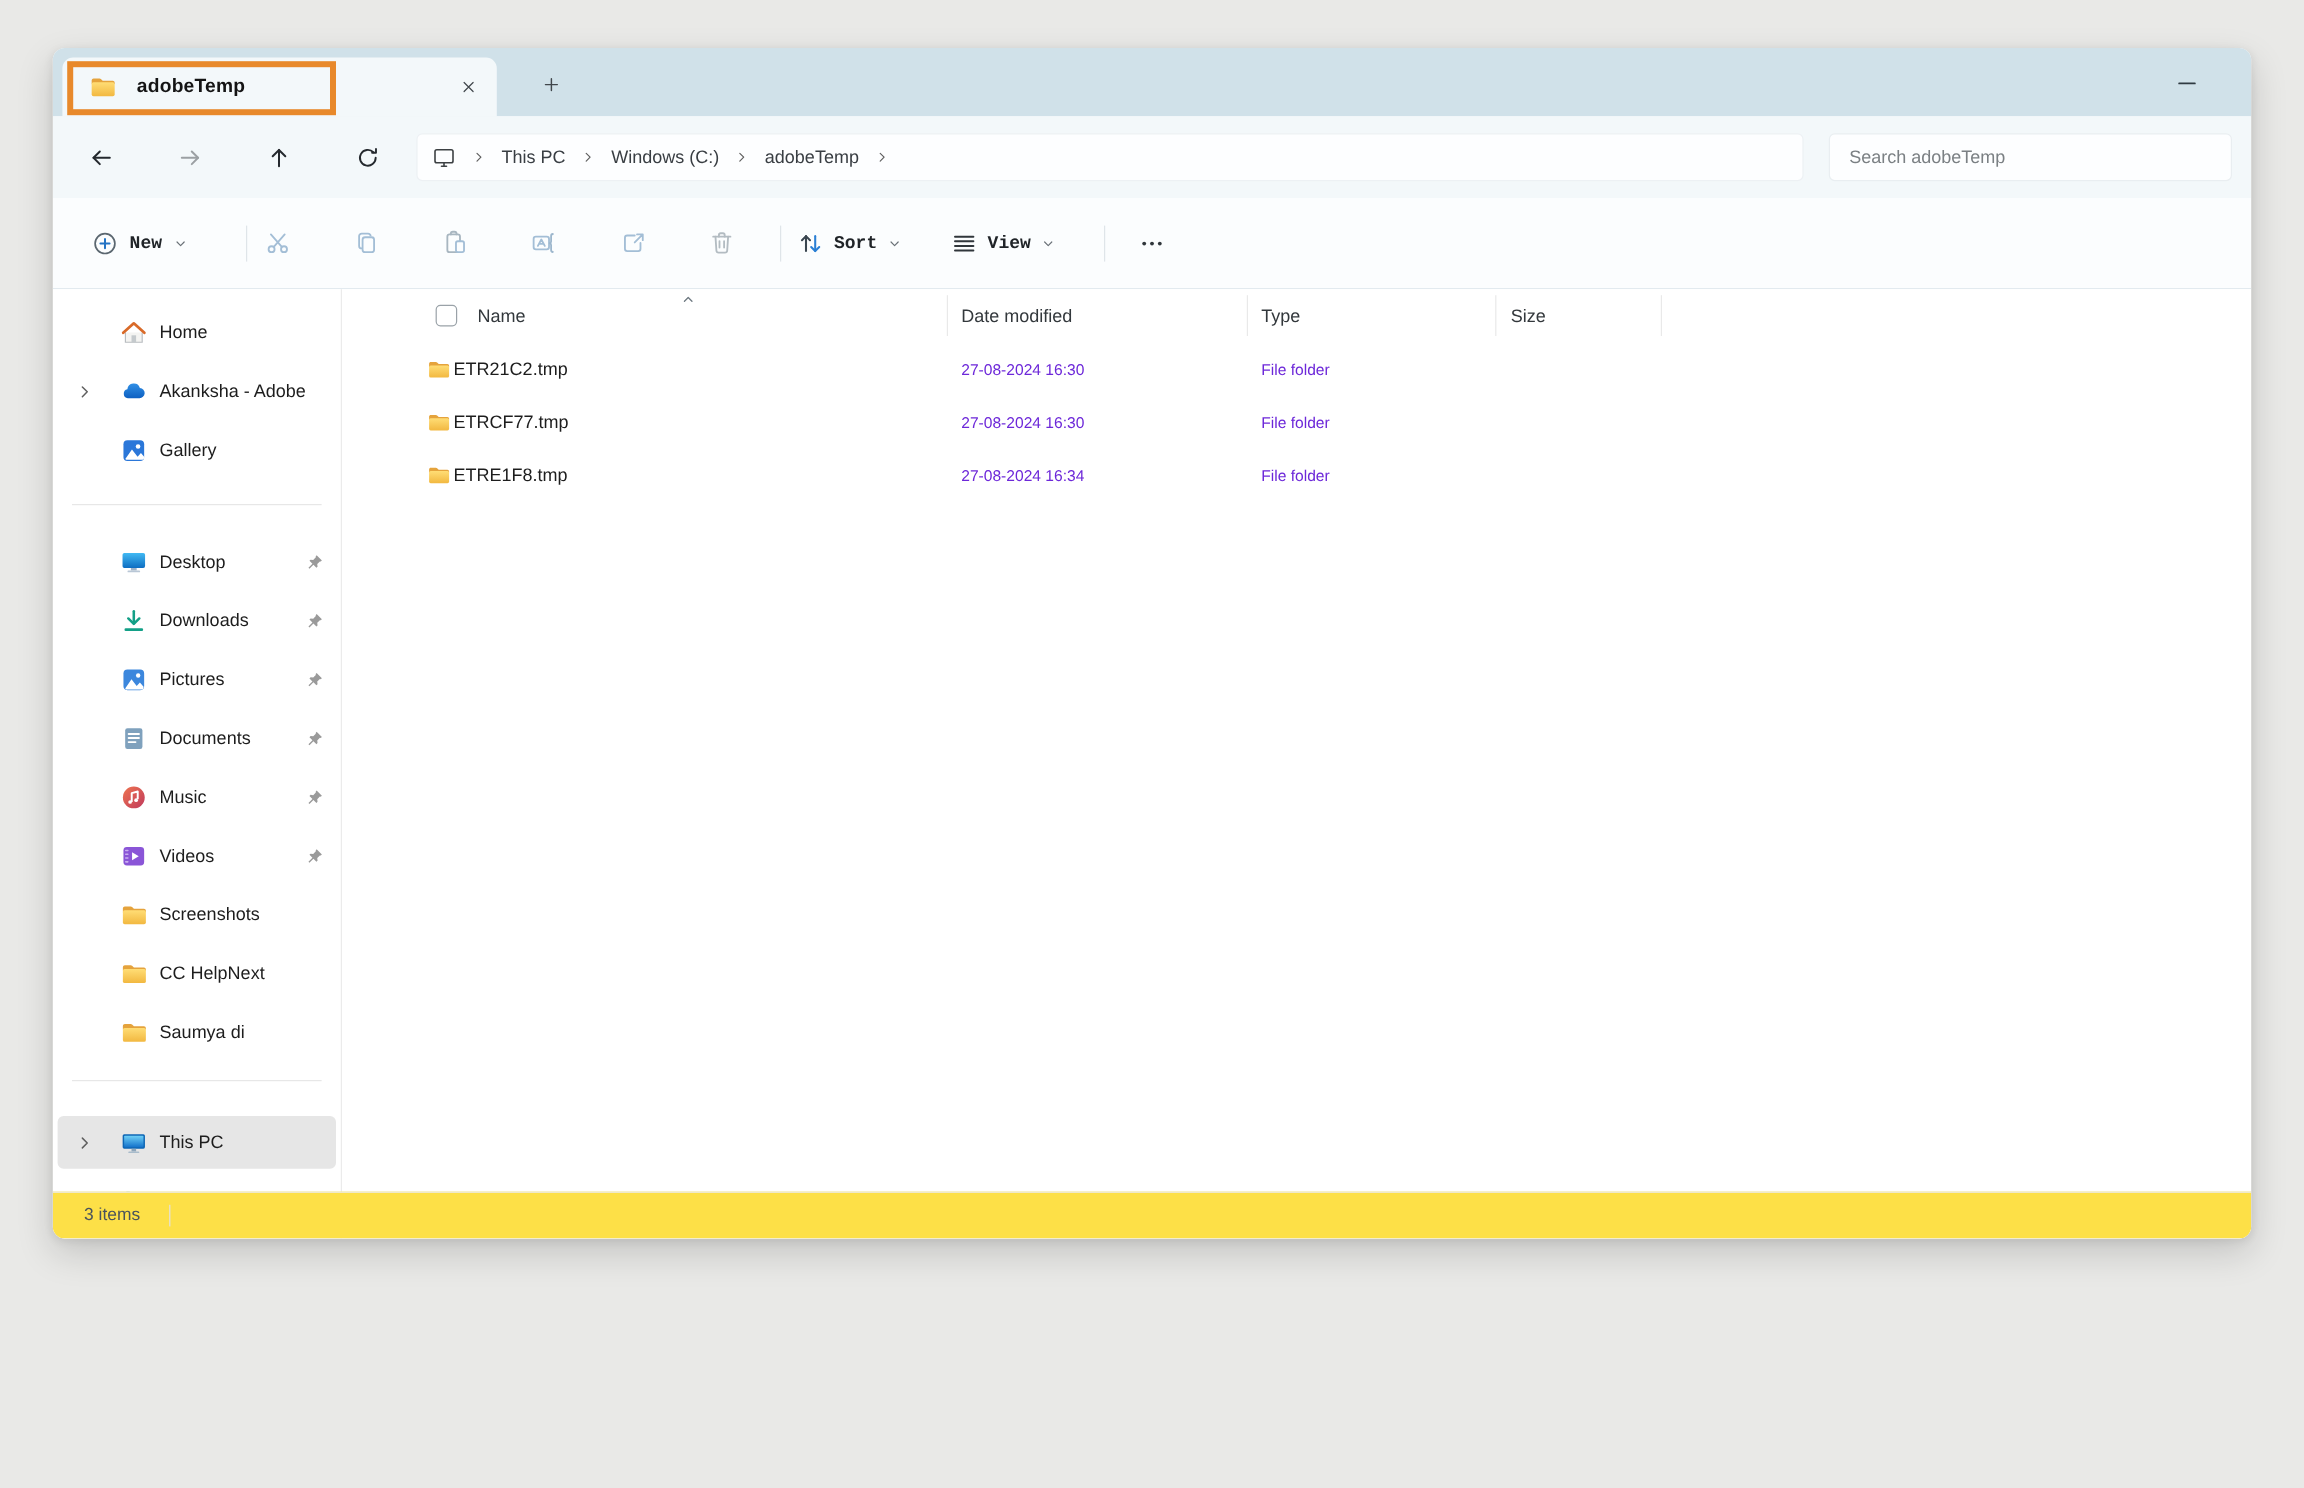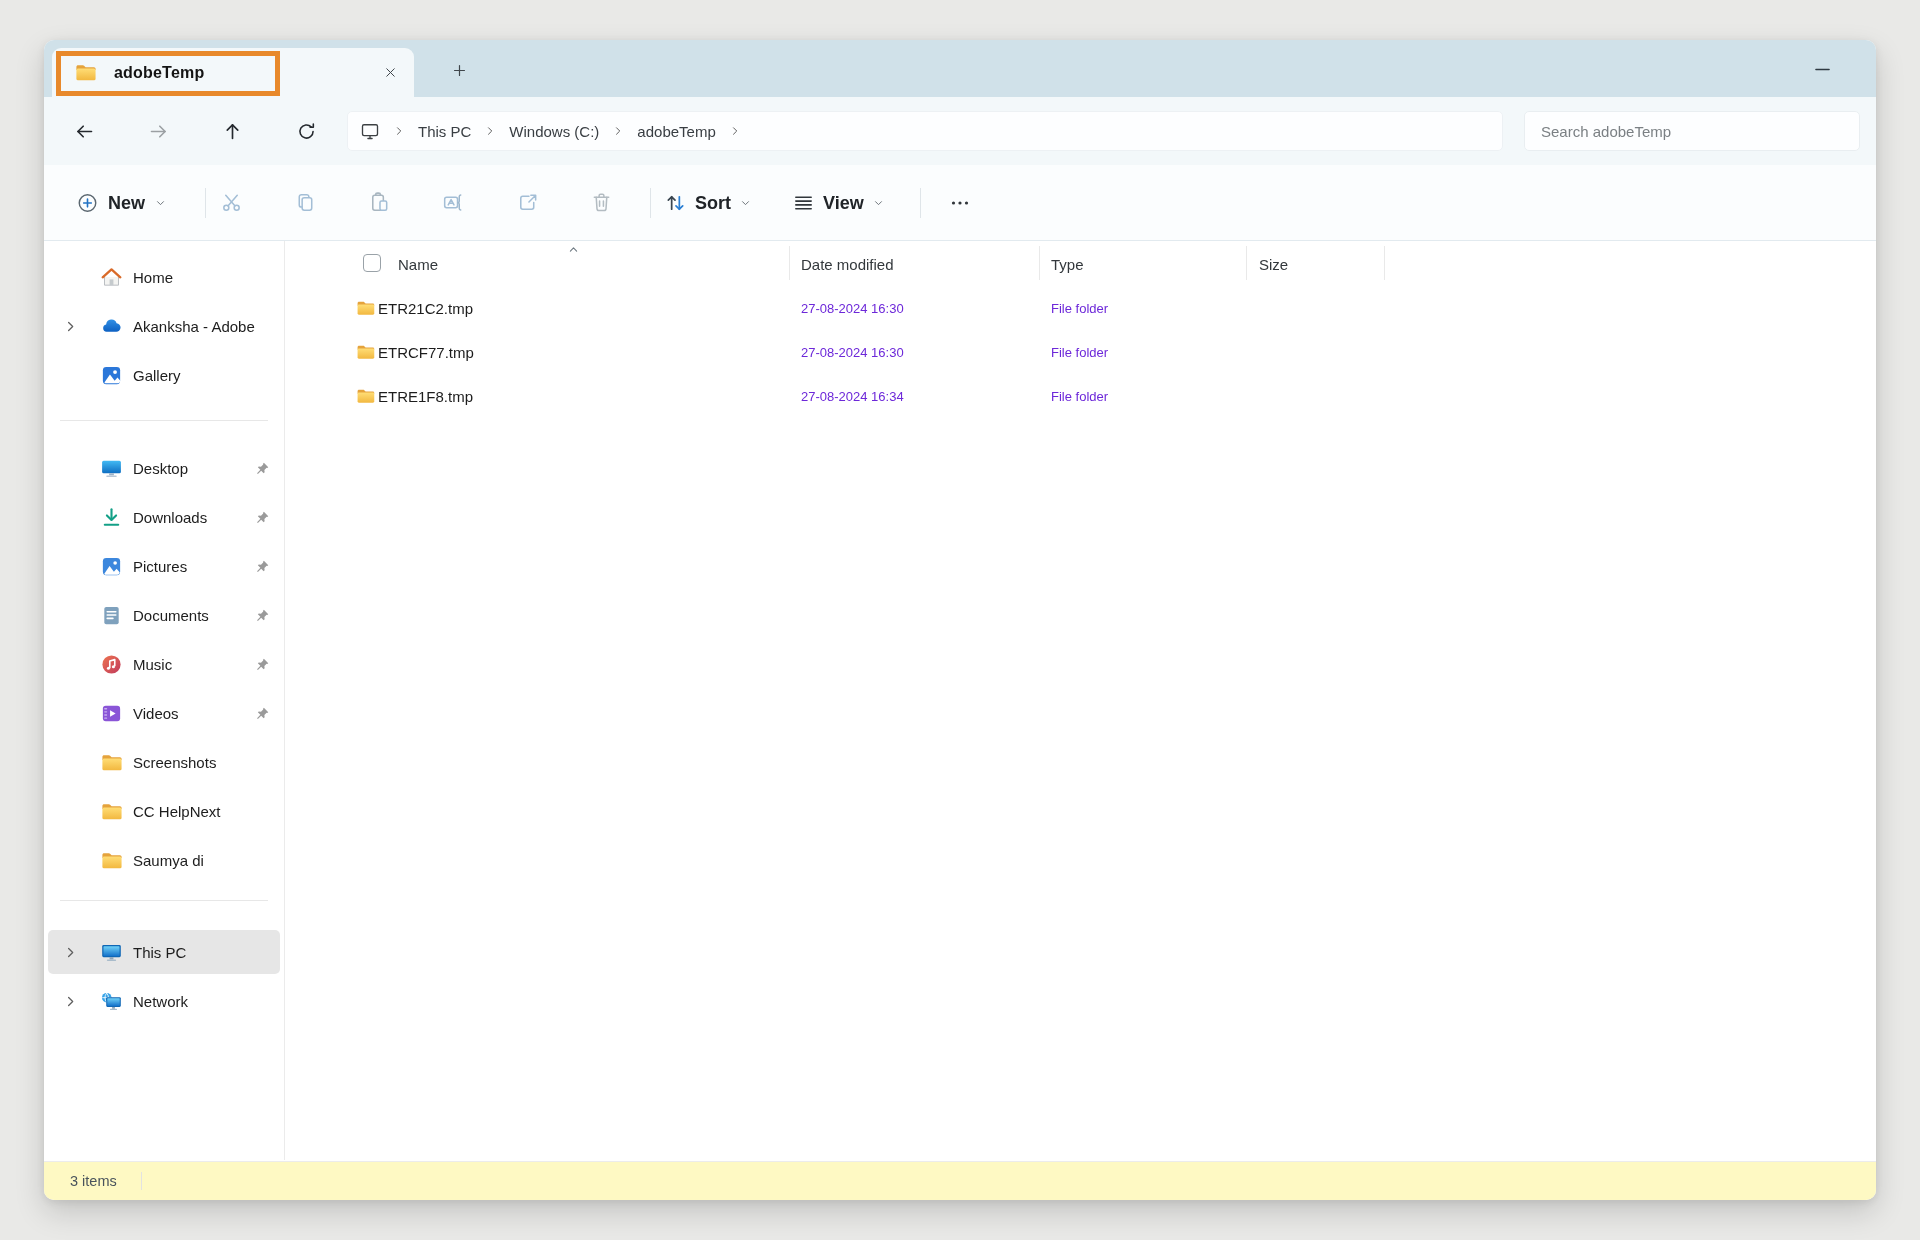--- a/index.html
+++ b/index.html
@@ -7,21 +7,21 @@
   body {
     background:#e9e9e7;
     font-family:"Liberation Sans","DejaVu Sans",sans-serif;
     position:relative; overflow:hidden;
     color:#1d1d1d;
   }
   .ic { display:inline-block; }
   .ic svg { display:block; width:100%; height:100%; }
 
   .window {
-    position:absolute; left:44px; top:40px; width:1832px; height:1160px;
+    position:absolute; left:44px; top:40px; width:1832px; height:992px;
     background:#fff; border-radius:10px; overflow:hidden;
     box-shadow:0 12px 30px rgba(0,0,0,.16), 0 2px 8px rgba(0,0,0,.08);
   }
 
   
   .tabbar { position:relative; height:57px; background:var(--tab-bar-bg,#d0e1e9); }
   .tab {
     position:absolute; left:8px; top:8px; width:362px; height:49px;
     background:#f3f8fa; border-radius:9px 9px 0 0;
     display:flex; align-items:center; padding:0 14px;
@@ -67,21 +67,21 @@
     display:flex; align-items:center; padding:0 16px;
   }
   .search-placeholder { font-size:15px; color:#7b8084; }
 
   
   .toolbar { position:relative; height:76px; background:#fbfdfe; border-bottom:1px solid #e2eaef; }
   .toolbar > * { position:absolute; top:50%; transform:translateY(-50%); }
   .tb-sep { width:1px; height:30px; background:#dfe5e9; }
   .tb-new { left:22px; display:flex; align-items:center; gap:9px; border:none; background:transparent; padding:8px 10px; border-radius:5px; }
   .tb-new .ic.main { width:23px; height:23px; }
-  .tb-label { font-size:18px; font-weight:600; color:#202428; }
+  .tb-label { font-size:15px; font-weight:600; color:#202428;font-family:Liberation Mono, monospace; }
   .tb-chev { width:13px; height:13px; }
   .sep1 { left:161px; } .sep2 { left:606px; } .sep3 { left:876px; }
   .tb-icons { left:165px; display:flex; gap:30px; }
   .tb-btn { width:44px; height:44px; border:none; background:transparent; border-radius:5px;
     display:flex; align-items:center; justify-content:center; }
   .tb-btn .ic { width:23px; height:23px; }
   .tb-sort { left:618px; } .tb-view { left:746px; }
   .tb-sort, .tb-view { display:flex; align-items:center; gap:8px; border:none; background:transparent; padding:8px 2px; border-radius:5px; }
   .tb-sort .ic.main, .tb-view .ic.main { width:23px; height:23px; }
   .tb-more { left:894px; width:44px; height:40px; border:none; background:transparent; border-radius:5px;
@@ -116,21 +116,21 @@
   .file-rows { position:relative; }
   .file-row { height:44px; position:relative; }
   .file-row > * { position:absolute; top:50%; transform:translateY(-50%); }
   .fr-icon { left:33px; width:23px; height:20px; }
   .fr-name { left:57px; font-size:15px; color:#1d1d1d; }
   .fr-date, .fr-type, .fr-size { font-size:13px; color:#6d28d9; }
   .fr-date { left:480px; } .fr-type { left:730px; } .fr-size { left:938px; }
 
   
   .statusbar { position:absolute; left:0; right:0; bottom:0; height:39px;
-    border-top:1px solid #ececec; background:#fef9c3; display:flex; align-items:center; }
+    border-top:1px solid #ececec; background:#fde047; display:flex; align-items:center; }
   .status-count { margin-left:26px; font-size:14.5px; color:#49535c; }
   .status-sep { width:1px; height:18px; background:#e2e2e2; margin-left:24px; }
 </style>
 </head>
 <body>
 
 <svg width="0" height="0" style="position:absolute">
   <defs>
     <linearGradient id="gfo" x1="0" y1="0" x2="0" y2="1">
         <stop offset="0" stop-color="#ffdd75"></stop>

